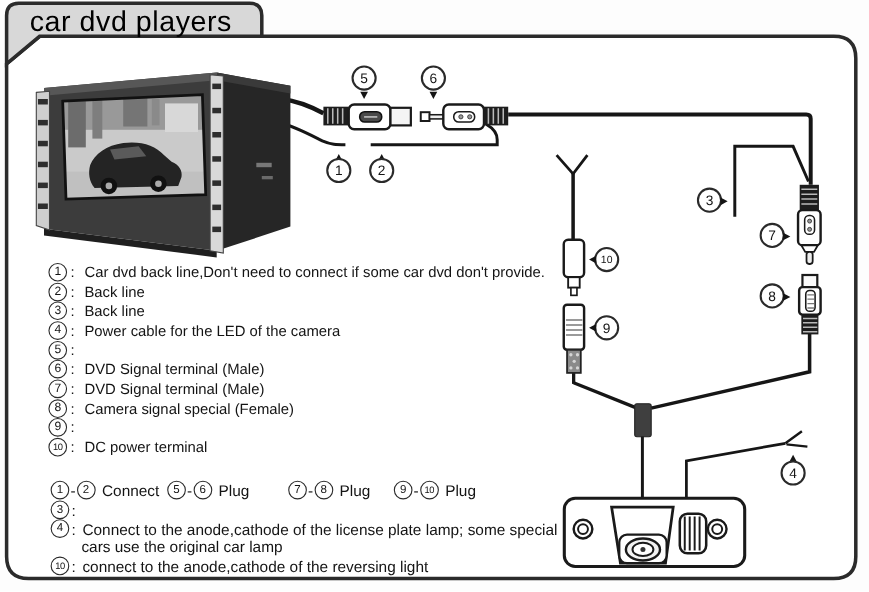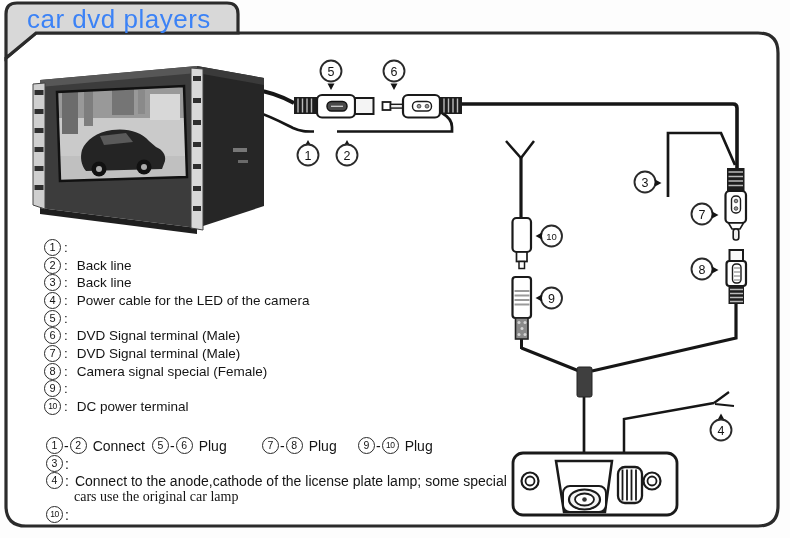--- a/index.html
+++ b/index.html
@@ -1,35 +1,35 @@
 <!DOCTYPE html>
 <html><head>
 <meta charset="utf-8">
 <style>
   html,body{margin:0;padding:0;background:#fff;}
   .stage{position:relative;width:790px;height:538px;background:#fdfdfd;overflow:hidden;
          font-family:"Liberation Sans",sans-serif;color:#141414;}
   .stage svg{position:absolute;left:0;top:0;}
-  .title{position:absolute;left:27px;top:4px;font-size:26px;letter-spacing:.5px;color:#3b82f6;}
+  .title{position:absolute;left:27px;top:4px;font-size:26px;letter-spacing:.5px;color:#000000;}
   
   .lrow{position:absolute;left:44px;height:17px;display:flex;align-items:center;font-size:13.5px;white-space:nowrap;}
   .cnum{display:inline-flex;align-items:center;justify-content:center;width:15px;height:15px;
         border:1.5px solid #2a2a2a;border-radius:50%;font-size:11px;line-height:1;flex:none;}
   .cnum.sm{font-size:8.5px;letter-spacing:-.5px;}
   .sep{margin:0 9px 0 3px;}
   
   .brow{position:absolute;left:46px;height:17px;display:flex;align-items:center;font-size:14px;white-space:nowrap;}
   .cnum2{display:inline-flex;align-items:center;justify-content:center;width:15px;height:15px;
          border:1.5px solid #2a2a2a;border-radius:50%;font-size:10.5px;line-height:1;flex:none;}
   .cnum2.sm{font-size:8.5px;letter-spacing:-.5px;}
   .pair{position:absolute;top:0;display:flex;align-items:center;}
   .dash{margin:0 1px;}
   .plabel{margin-left:6px;}
   .bsep{margin:0 6px 0 2px;}
-  .wrapline{position:absolute;left:74px;font-size:14px;font-family:Liberation Serif, serif;}
+  .wrapline{position:absolute;left:74px;font-size:14px;}
   svg text.co{font-size:12.5px;fill:#141414;}
   svg text.co.sm{font-size:9.5px;}
 </style>
 </head>
 <body>
 
 <div class="stage">
 
 <svg width="790" height="538" viewBox="0 0 790 538">
   <defs>
@@ -250,20 +250,21 @@
 
   <path d="M17,3 H227 Q238,3 238,14 V33 H36 L6,58 V14 Q6,3 17,3 Z" fill="#d8d8d8" stroke="#2b2b2b" stroke-width="3.2"></path>
 </svg>
 
 <div class="title">car dvd players</div>
 
 <div>
   <div class="lrow" style="top:239px">
     <span class="cnum">1</span>
         <span class="sep">:</span>
+        <span>Car dvd back line,Don't need to connect if some car dvd don't provide.</span>
   </div>
   <div class="lrow" style="top:257px">
     <span class="cnum">2</span>
         <span class="sep">:</span>
         <span>Back line</span>
   </div>
   <div class="lrow" style="top:274px">
     <span class="cnum">3</span>
         <span class="sep">:</span>
         <span>Back line</span>
@@ -336,16 +337,17 @@
   </div>
   <div class="brow" style="top:472px">
     <span class="cnum2">4</span>
         <span class="bsep">:</span>
         <span>Connect to the anode,cathode of the license plate lamp; some special</span>
   </div>
   <div class="wrapline" style="top:489px">cars use the original car lamp</div>
   <div class="brow" style="top:506px">
     <span class="cnum2 sm">10</span>
         <span class="bsep">:</span>
+        <span>connect to the anode,cathode of the reversing light</span>
   </div>
 </div>
 
 </div>
 
 </body></html>

